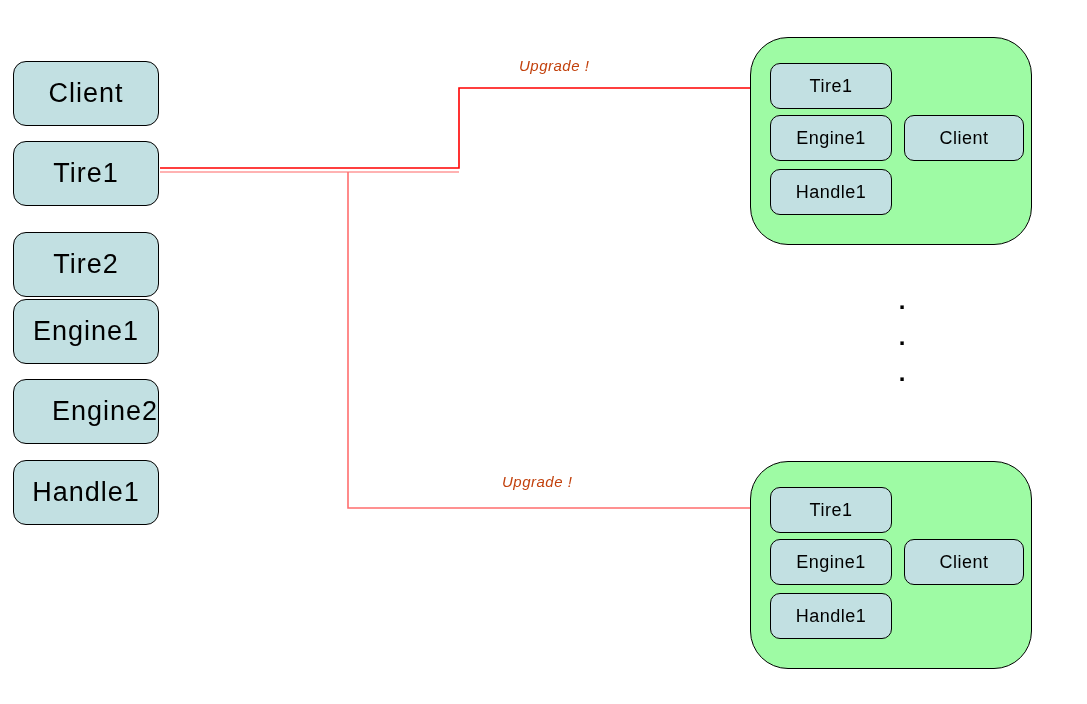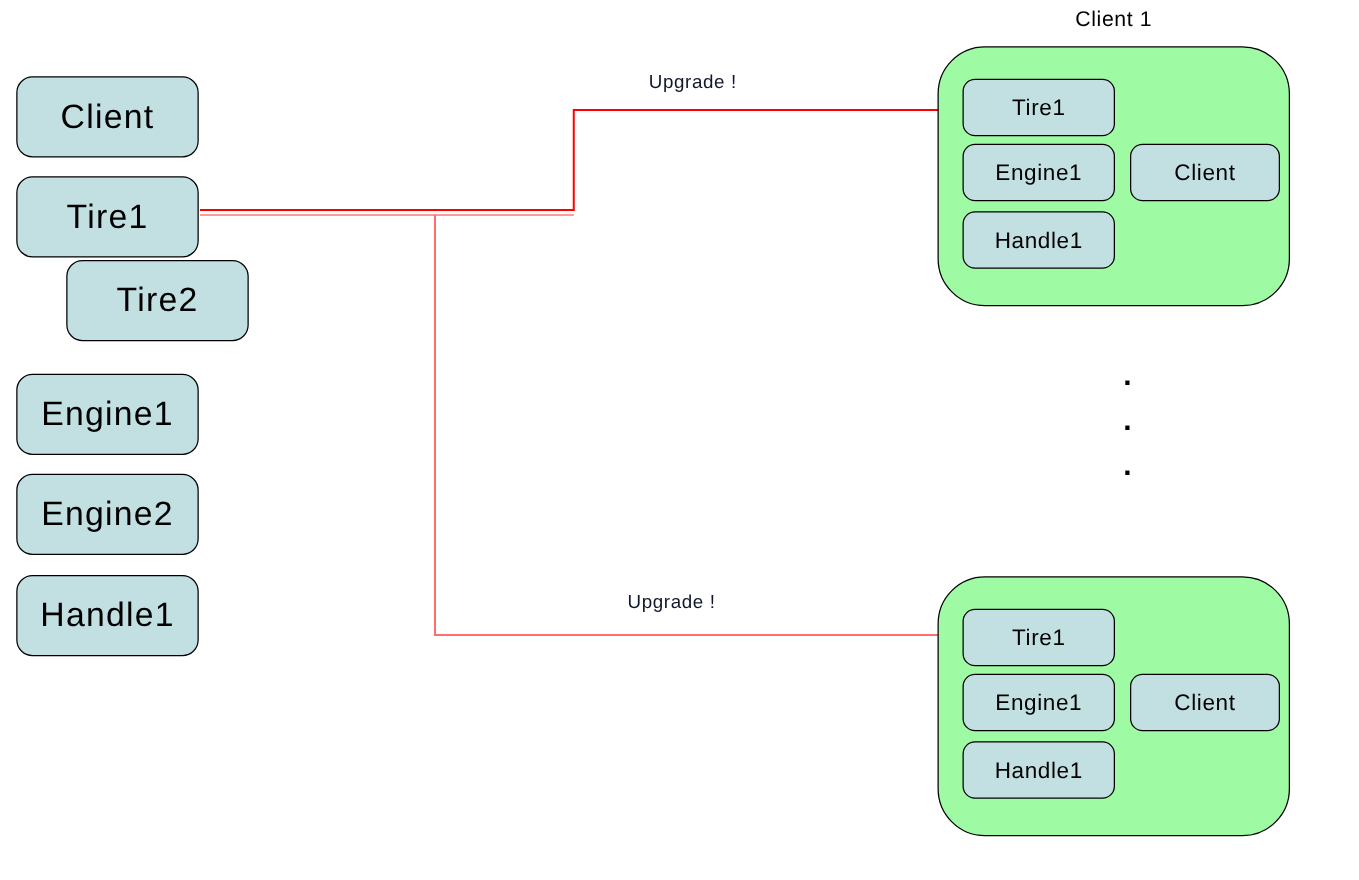--- a/index.html
+++ b/index.html
@@ -36,23 +36,23 @@
     border-radius: 13px;
     display: flex;
     align-items: center;
     justify-content: center;
     font-size: 27px;
     letter-spacing: 1px;
     box-sizing: border-box;
   }
   .lb0 { top: 61px; }
   .lb1 { top: 141px; }
-  .lb2 { top: 208px; margin-left: 40px; }
+  .lb2 { top: 232px; }
   .lb3 { top: 299px; }
-  .lb4 { top: 379px; }
+  .lb4 { top: 379px; justify-content: flex-end; }
   .lb5 { top: 460px; }
   .lb6 { top: 539px; }
 
   
   .gbox {
     position: absolute;
     left: 750px;
     width: 282px;
     height: 208px;
     background: #9efba4;
@@ -92,24 +92,25 @@
     text-align: center;
     font-size: 17px;
     letter-spacing: 0.5px;
   }
   .ct1 { top: 6px; }
   .ct2 { top: 426px; }
 
   
   .upgrade {
     position: absolute;
-    color: #0f172a;
+    color: #c2410c;
     font-size: 15px;
     letter-spacing: 0.5px;
     white-space: nowrap;
+    font-style: italic;
   }
   .ul1 { left: 519px; top: 57px; }
   .ul2 { left: 502px; top: 473px; }
 
   
   .dots {
     position: absolute;
     left: 894px;
     top: 283px;
     width: 16px;
@@ -151,21 +152,20 @@
   <div class="lbox lb4">
     <span>Engine2</span>
   </div>
   <div class="lbox lb5">
     <span>Handle1</span>
   </div>
 
   <div class="upgrade ul1">Upgrade !</div>
   <div class="upgrade ul2">Upgrade !</div>
 
-  <div class="client-title ct1">Client 1</div>
   <div class="gbox g1">
     <div class="cbox c-row0">
       <span>Tire1</span>
     </div>
     <div class="cbox c-row1">
       <span>Engine1</span>
     </div>
     <div class="cbox c-row2">
       <span>Handle1</span>
     </div>

